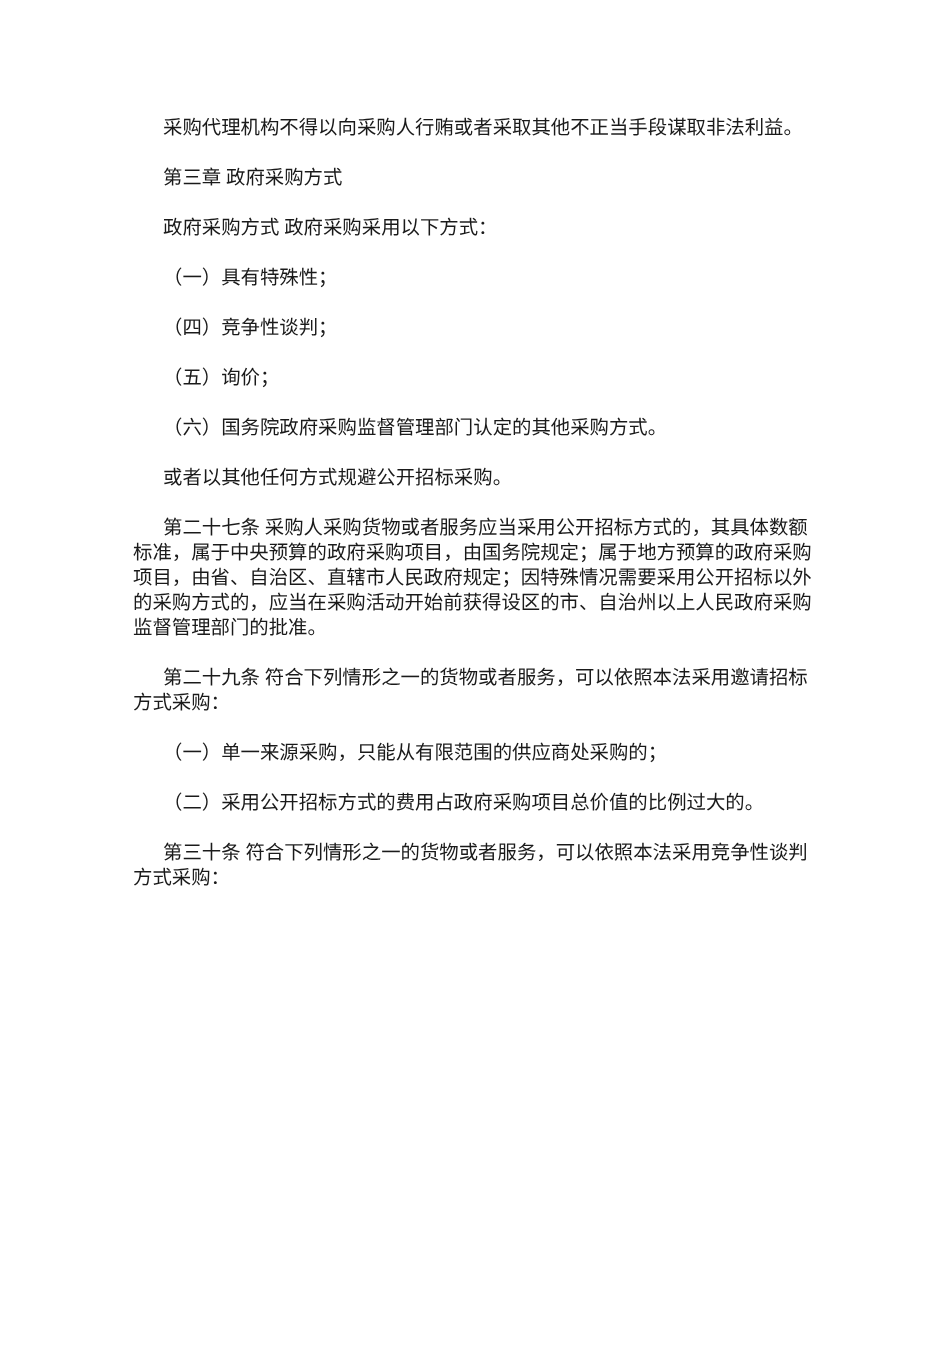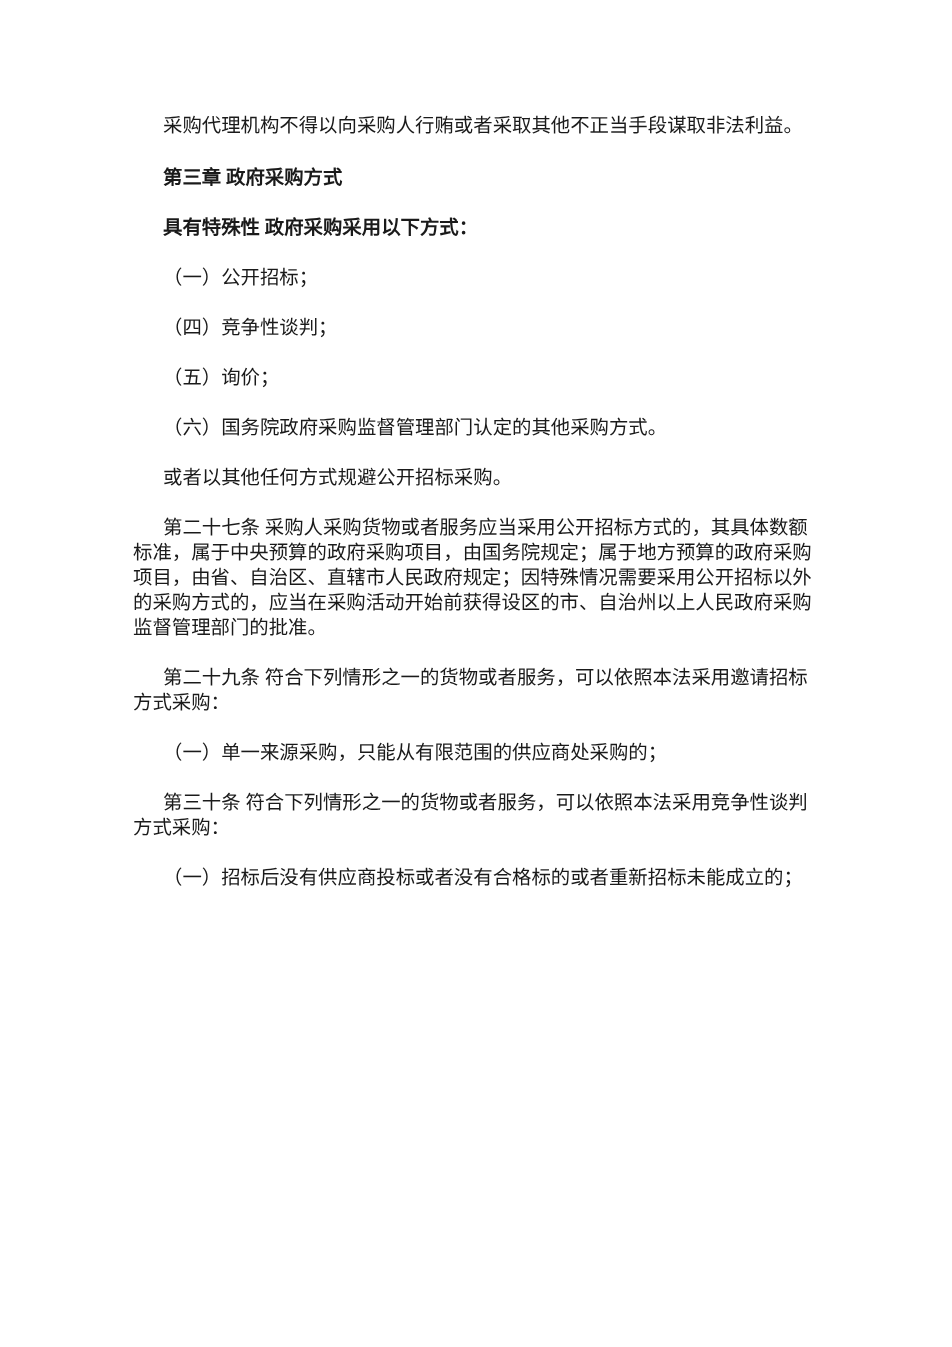--- a/index.html
+++ b/index.html
@@ -27,36 +27,34 @@
     margin: 25px 0 0 0;
     padding: 0;
     text-indent: 30px;
     font-weight: normal;
     font-size: 19.4px;
     white-space: normal;
     word-break: keep-all;
   }
   .block:first-child {
     margin-top: 0;
-    font-family: Liberation Mono, monospace;
   }
   .block--xgap {
-    font-weight: bold;
   }
 </style>
 </head>
 <body>
 
 <main class="doc">
   <p class="block">采购代理机构不得以向采购人行贿或者采取其他不正当手段谋取非法利益。</p>
   <h2 class="block block--xgap">第三章 政府采购方式</h2>
-  <p class="block block--xgap">具有特殊性 政府采购采用以下方式：</p>
-  <p class="block">（一）公开招标；</p>
+  <p class="block block--xgap">政府采购方式 政府采购采用以下方式：</p>
+  <p class="block">（一）具有特殊性；</p>
   <p class="block">（四）竞争性谈判；</p>
   <p class="block">（五）询价；</p>
   <p class="block">（六）国务院政府采购监督管理部门认定的其他采购方式。</p>
   <p class="block">或者以其他任何方式规避公开招标采购。</p>
   <p class="block">第二十七条 采购人采购货物或者服务应当采用公开招标方式的，其具体数额<br>标准，属于中央预算的政府采购项目，由国务院规定；属于地方预算的政府采购<br>项目，由省、自治区、直辖市人民政府规定；因特殊情况需要采用公开招标以外<br>的采购方式的，应当在采购活动开始前获得设区的市、自治州以上人民政府采购<br>监督管理部门的批准。</p>
   <p class="block">第二十九条 符合下列情形之一的货物或者服务，可以依照本法采用邀请招标<br>方式采购：</p>
   <p class="block">（一）单一来源采购，只能从有限范围的供应商处采购的；</p>
+  <p class="block">（二）采用公开招标方式的费用占政府采购项目总价值的比例过大的。</p>
   <p class="block">第三十条 符合下列情形之一的货物或者服务，可以依照本法采用竞争性谈判<br>方式采购：</p>
-  <p class="block">（一）招标后没有供应商投标或者没有合格标的或者重新招标未能成立的；</p>
 </main>
 
 </body></html>

